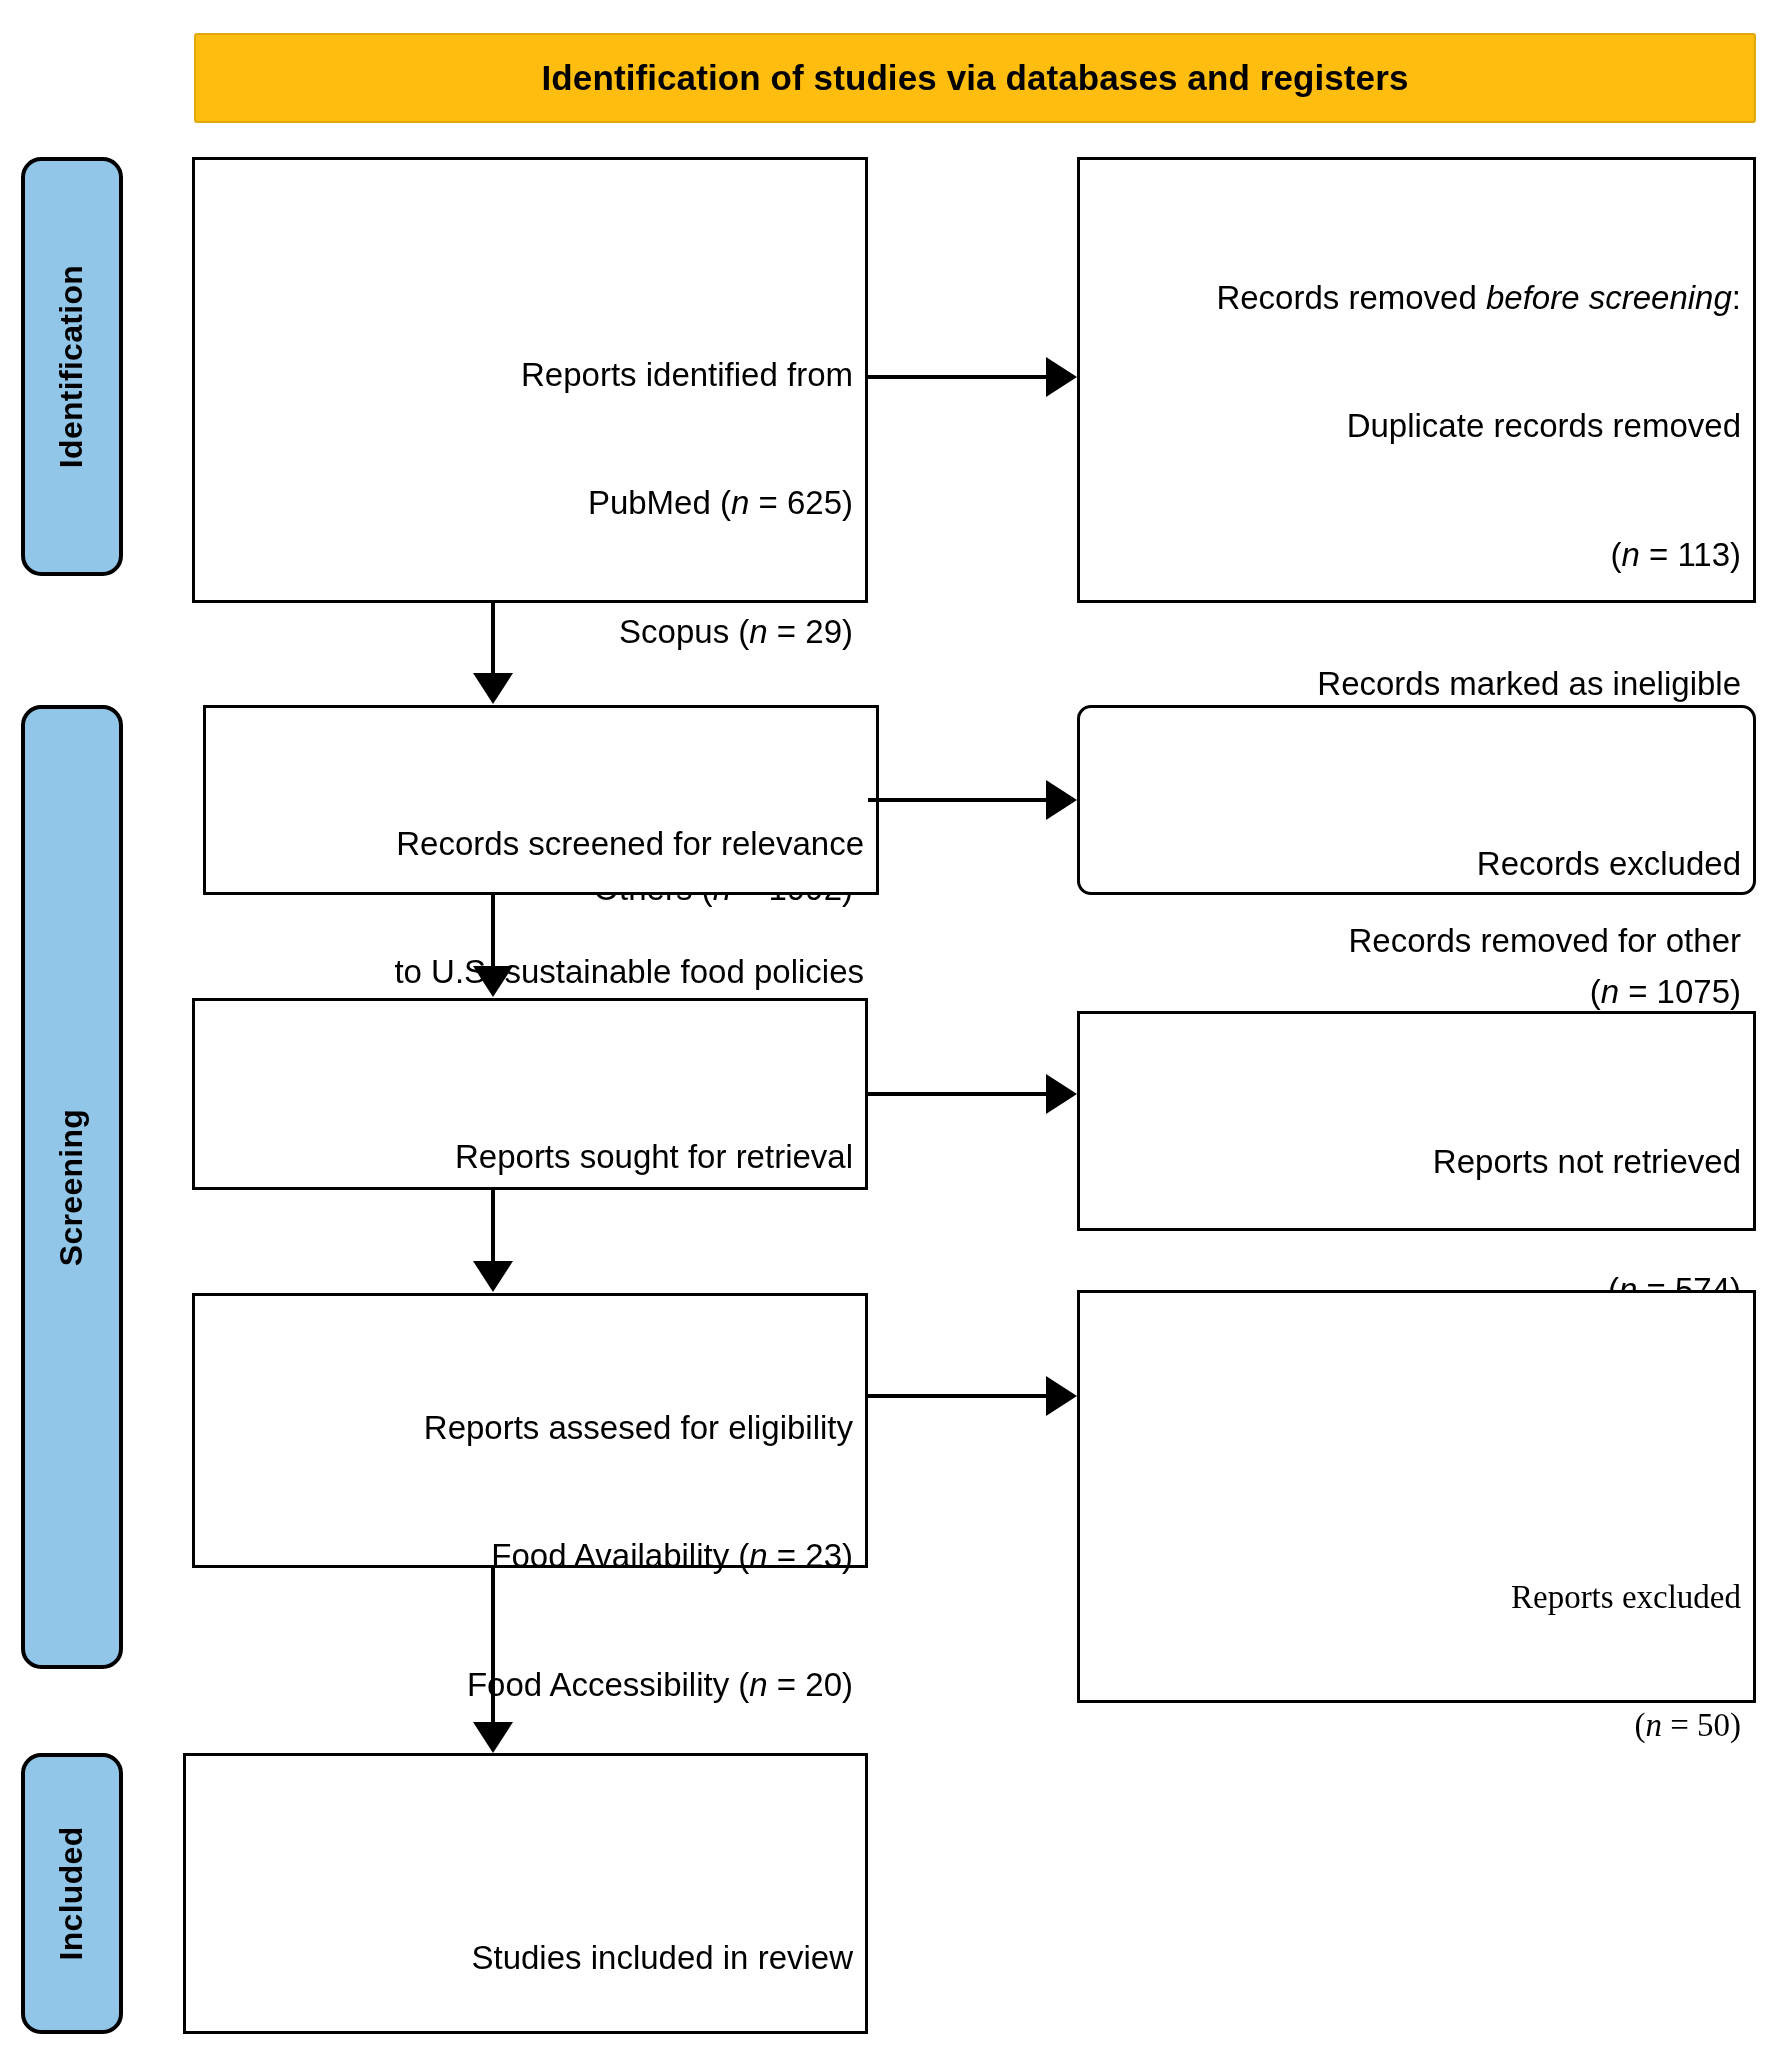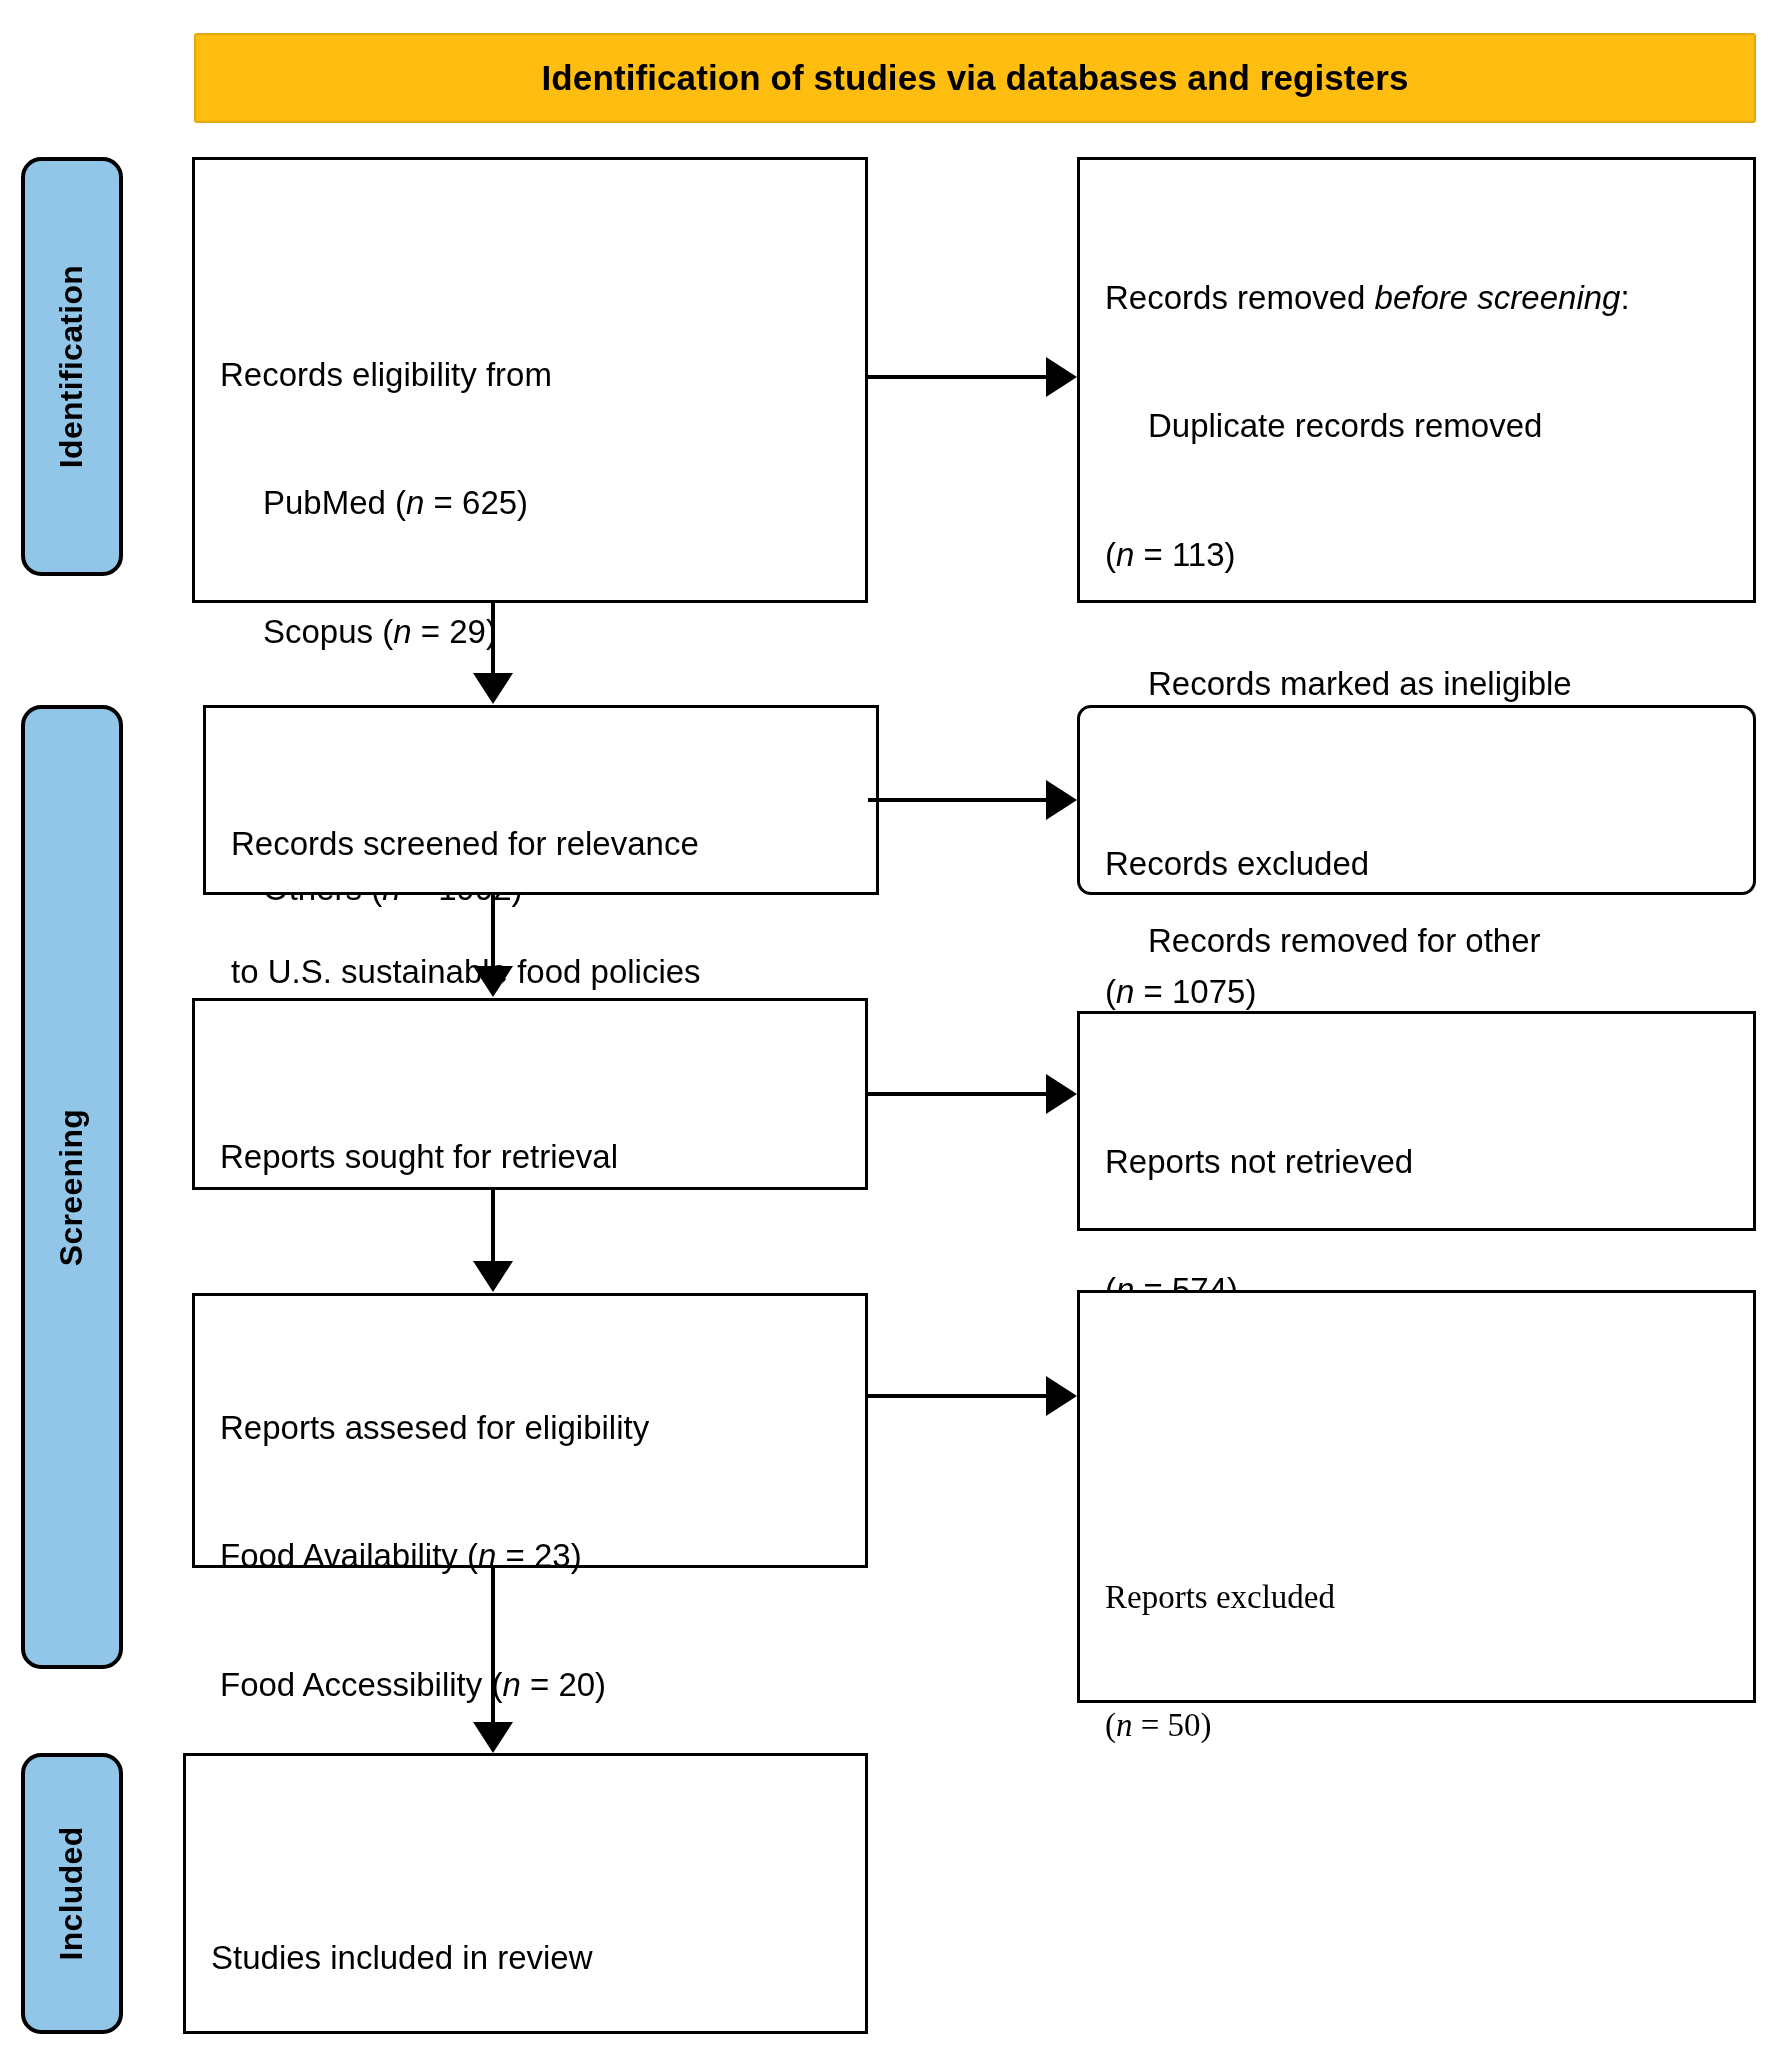--- a/index.html
+++ b/index.html
@@ -57,20 +57,21 @@
     border:3.6px solid #000;
     box-sizing:border-box;
   }
   .fbox .btext{
     position:absolute;
     left:25px;
     right:12px;
     font-size:33px;
     line-height:1.30;
     white-space:pre-wrap;
+    text-align:right;
   }
   .fbox .btext .ind{ padding-left:43px; display:block; }
   .fbox .btext .ln{ display:block; }
   i{ font-style:italic; }
 
   
   .vline{ position:absolute; width:3.6px; background:#000; }
   .hline{ position:absolute; height:3.6px; background:#000; }
   .arrow-down{
     position:absolute;
@@ -103,21 +104,21 @@
   <div class="stage-tab" style="top:705px;height:964px;">
     <span class="vlabel">Screening</span>
   </div>
 
   <div class="stage-tab" style="top:1753px;height:281px;">
     <span class="vlabel">Included</span>
   </div>
 
   <div class="fbox" style="left:192px;top:157px;width:676px;height:446px;">
     <div class="btext" style="top:108px;">
-      <span class="ln">Records eligibility from</span>
+      <span class="ln">Reports identified from</span>
       <span class="ln ind">PubMed (<i>n</i> = 625)</span>
       <span class="ln ind">Scopus (<i>n</i> = 29)</span>
       <span class="ln ind">Reports, bills (<i>n</i> = 991)</span>
       <span class="ln ind">Others (<i>n</i> = 1992)</span>
       <span class="ln ind">Total <i>n</i> = 3637</span>
     </div>
   </div>
 
   <div class="hline" style="left:868px;top:375px;width:187px;"></div>
   <div class="arrow-right" style="left:1046px;top:357px;"></div>

